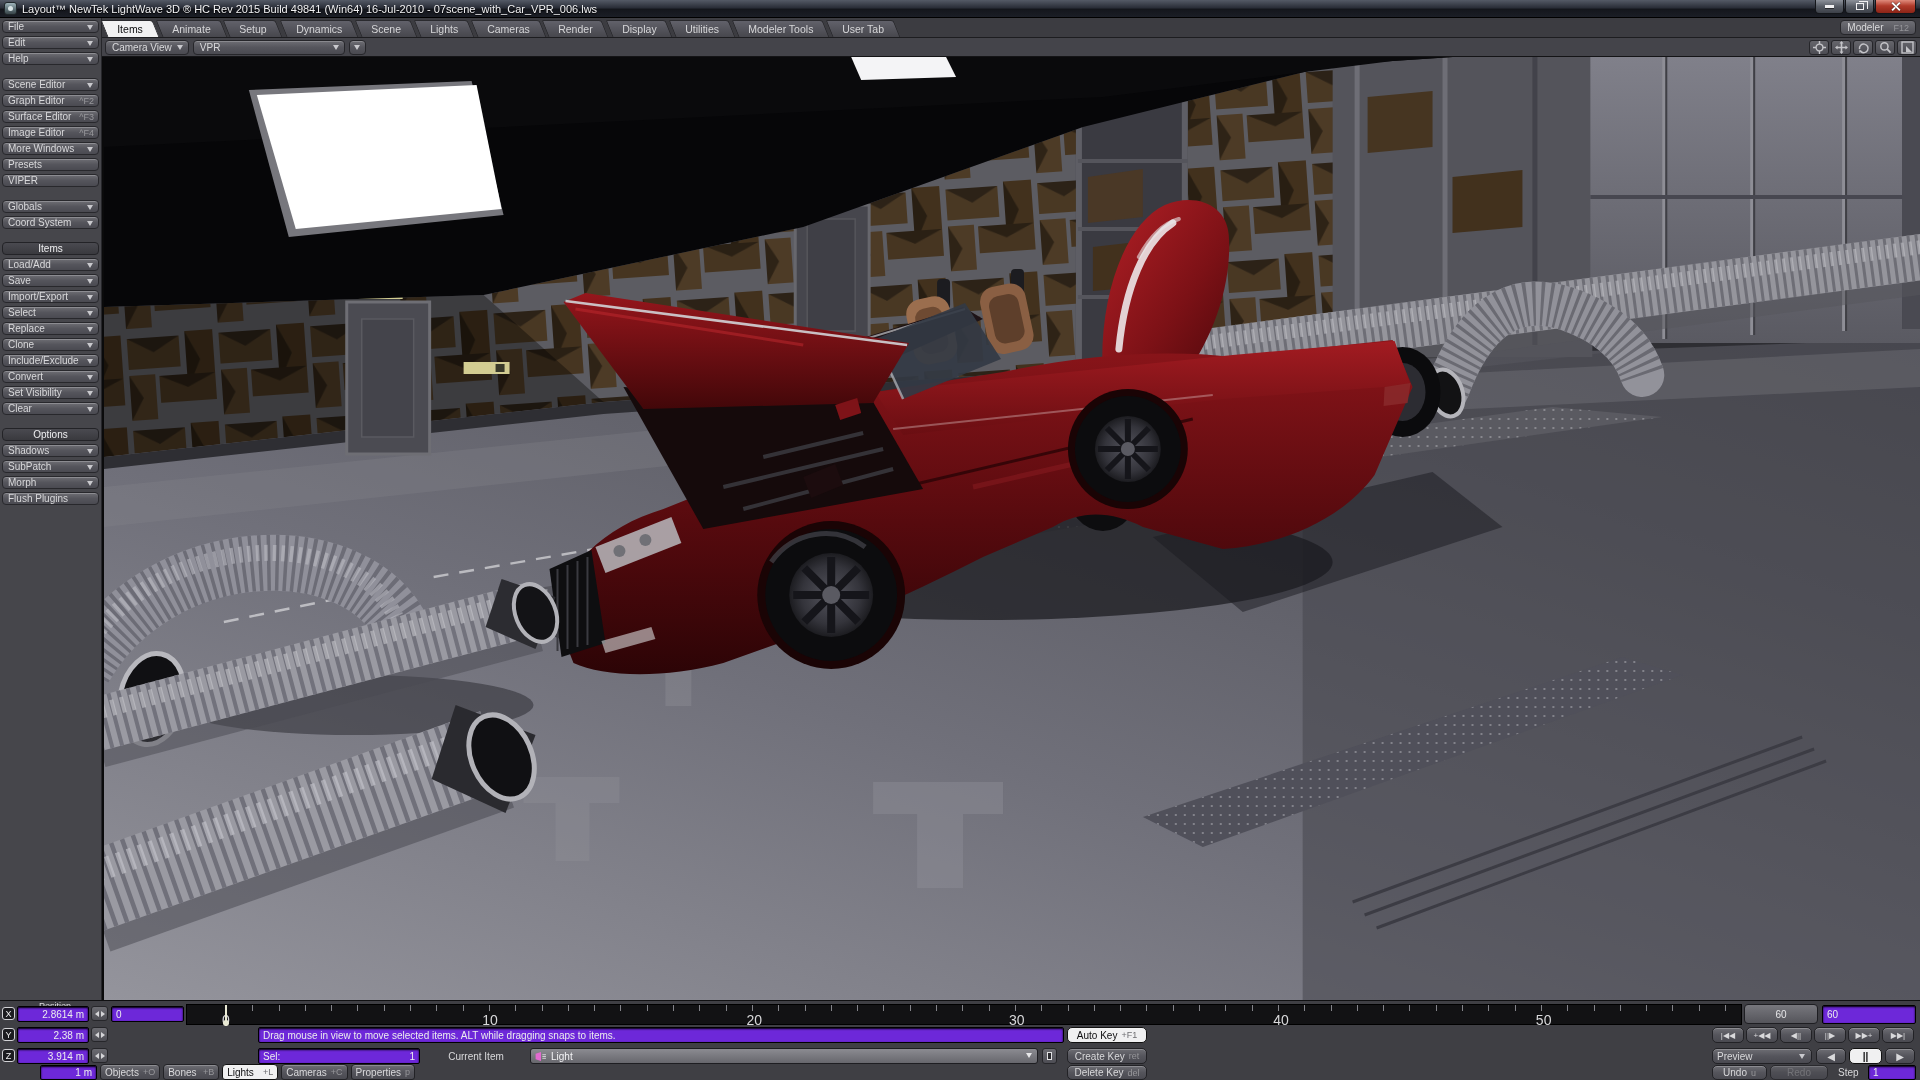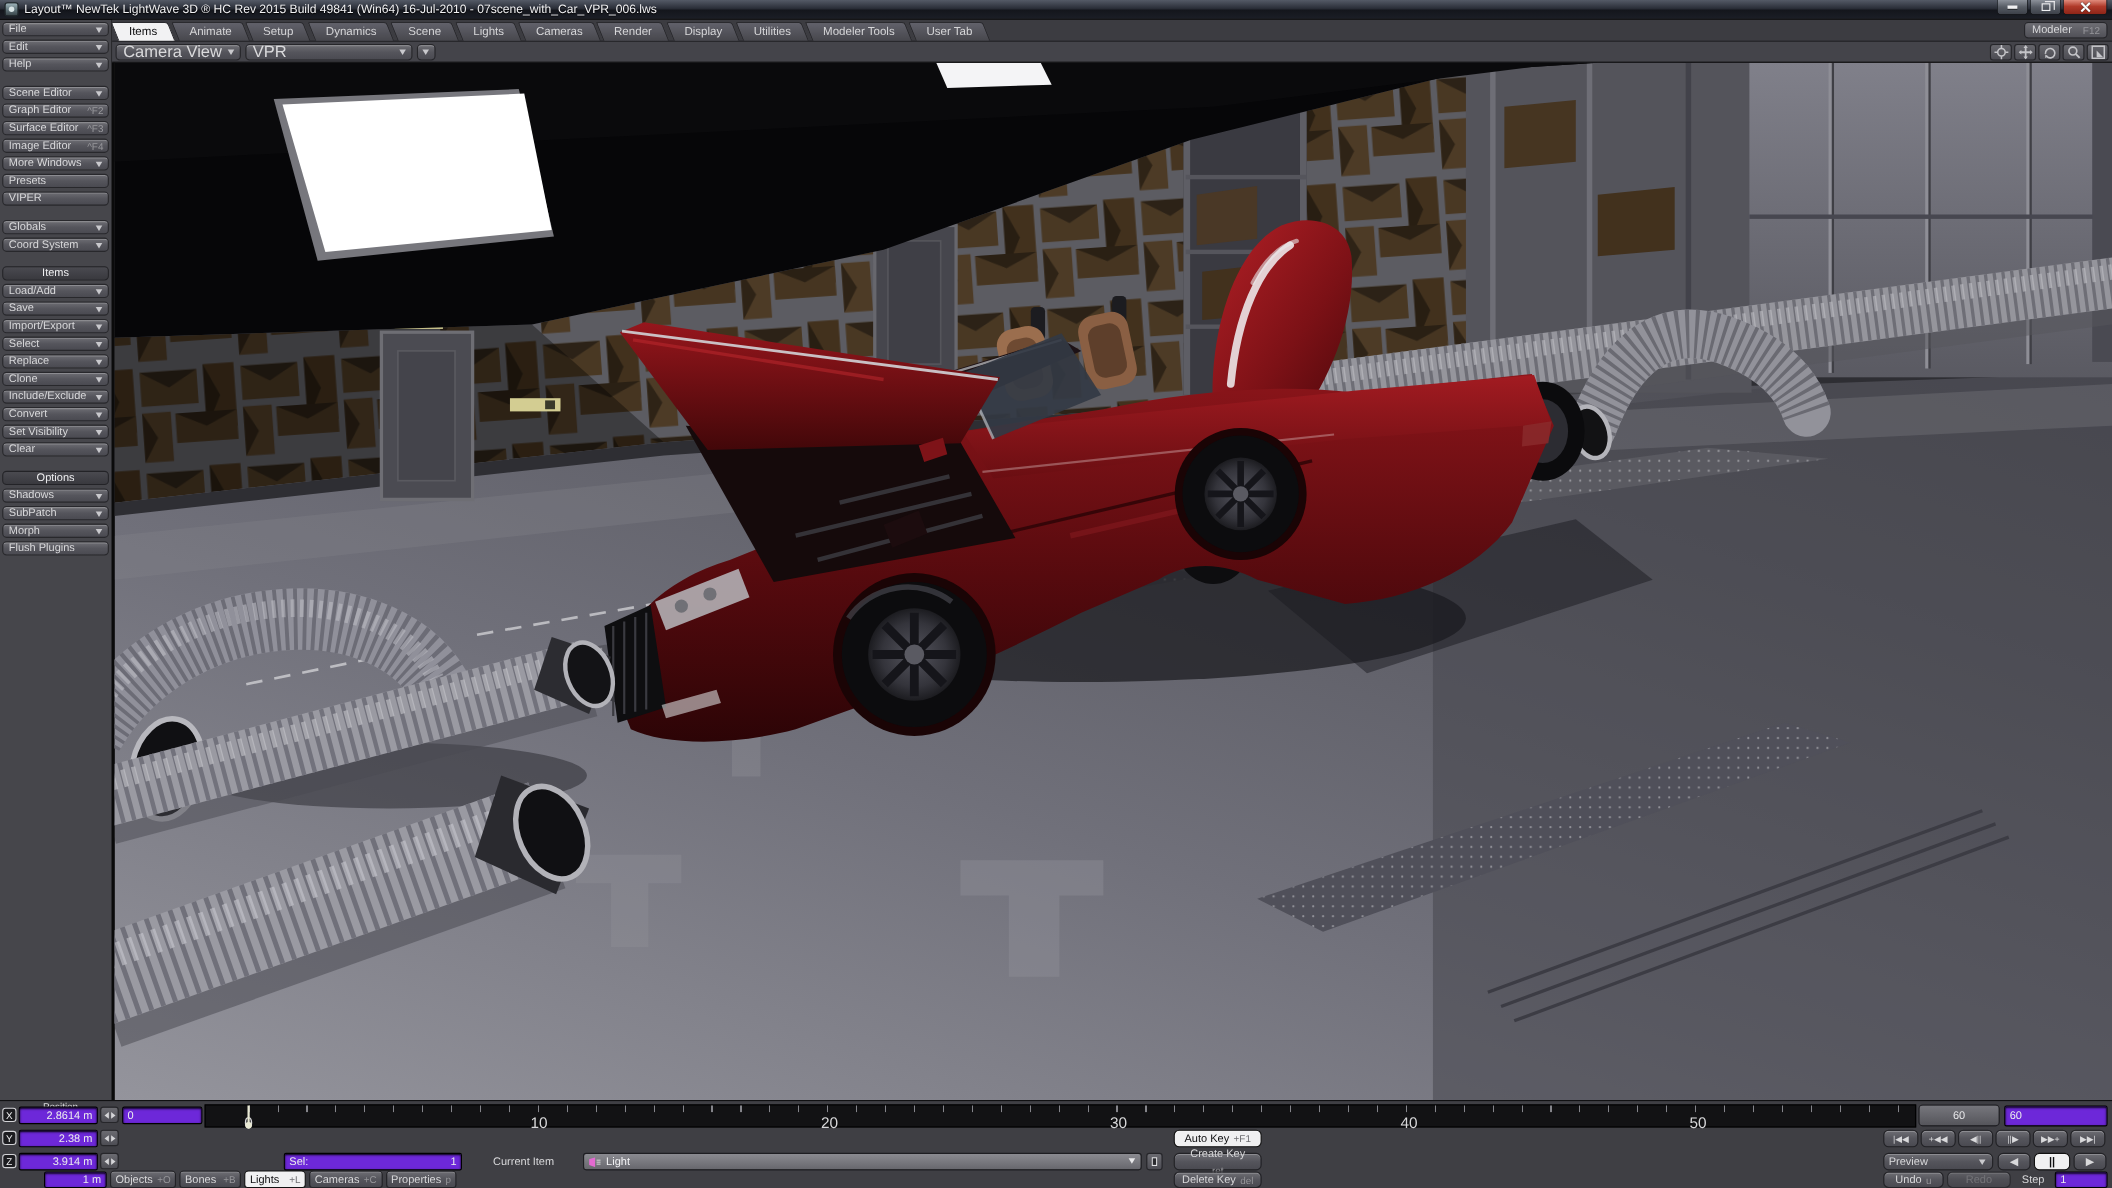--- a/index.html
+++ b/index.html
@@ -60,21 +60,21 @@
     padding:0 6px; gap:10px; }
   .modeler-btn .lbl { color:#d9d9db; font-size:10px; }
   .modeler-btn .key { color:#95959a; font-size:9px; margin-left:auto; }
 
   
   .toolrow { height:19px; background:#44444a; border-bottom:1px solid #141416; display:flex; align-items:center;
     padding:0 3px; gap:4px; position:relative; }
   .dd-btn { position:relative; height:15px; border-radius:4px; background:linear-gradient(#6e6e74,#55555c 50%,#4a4a51);
     border:1px solid #26262a; box-shadow:inset 0 1px 0 rgba(255,255,255,.2);
     display:flex; align-items:center; padding:0 16px 0 6px; }
-  .dd-btn .lbl { color:#dadadc; font-size:15px; white-space:nowrap; }
+  .dd-btn .lbl { color:#dadadc; font-size:10px; white-space:nowrap; }
   .dd-wide { width:152px; }
   .dd-mini { width:17px; padding:0; justify-content:center; }
   .dd-mini .dd-arrow { position:static; }
   .nav-icons { position:absolute; right:3px; display:flex; gap:2px; }
   .nav-btn { width:20px; height:15px; border-radius:3px; background:linear-gradient(#66666c,#4c4c53);
     border:1px solid #26262a; display:flex; align-items:center; justify-content:center; }
   .nav-btn svg { display:block; }
 
   
   .viewport { position:relative; flex:1; background:#000; border-left:2px solid #0a0a0b; overflow:hidden; }
@@ -654,20 +654,21 @@
         <i class="l"></i>
         <i class="r"></i>
       </div>
 
     <div class="abs keycap" style="left:2px; top:27px;">Y</div>
     <div class="abs field right" style="left:17px; top:26px; width:72px; height:16px;">2.38 m</div>
     <div class="abs stepper" style="left:91px; top:26px;">
         <i class="l"></i>
         <i class="r"></i>
       </div>
+    <div class="abs field" style="left:258px; top:26px; width:806px; height:16px;">Drag mouse in view to move selected items. ALT while dragging snaps to items.</div>
     <div class="abs btn on" style="left:1067px; top:26px; width:80px; height:16px;">
       <span>Auto Key</span>
         <span class="shortcut">+F1</span>
     </div>
     <div class="abs" style="left:1712px; top:26px; display:flex; gap:2px;">
       <div style="display:flex; gap:2px;">
 
         <div class="btn" style="width:32px; height:16px; font-size:8px;">
             <span>|◀◀</span>
           </div>
@@ -704,21 +705,21 @@
       <svg class="light-ic" viewBox="0 0 12 10">
         <polygon points="0,2 6,0 6,10 0,8" fill="#e36ad0"></polygon>
         <path d="M7.5 3h4M7.5 5h4M7.5 7h4" stroke="#d8d8da" stroke-width="1"></path>
       </svg>
       <span>Light</span>
       <span class="dd-arrow"></span>
     </div>
     <div class="abs mini-sq" style="left:1042px; top:47px;">
         <b></b>
       </div>
-    <div class="abs btn" style="left:1067px; top:47px; width:80px; height:16px;flex-direction:column;">
+    <div class="abs btn" style="left:1067px; top:47px; width:80px; height:16px;">
       <span>Create Key</span>
         <span class="shortcut">ret</span>
     </div>
     <div class="abs btn" style="left:1712px; top:47px; width:100px; height:16px; justify-content:flex-start; position:absolute;">
       <span>Preview</span>
       <span class="dd-arrow" style="position:absolute; right:6px; top:5px;"></span>
     </div>
     <div class="abs btn" style="left:1816px; top:47px; width:30px; height:16px;">
         <span>◀</span>
       </div>

